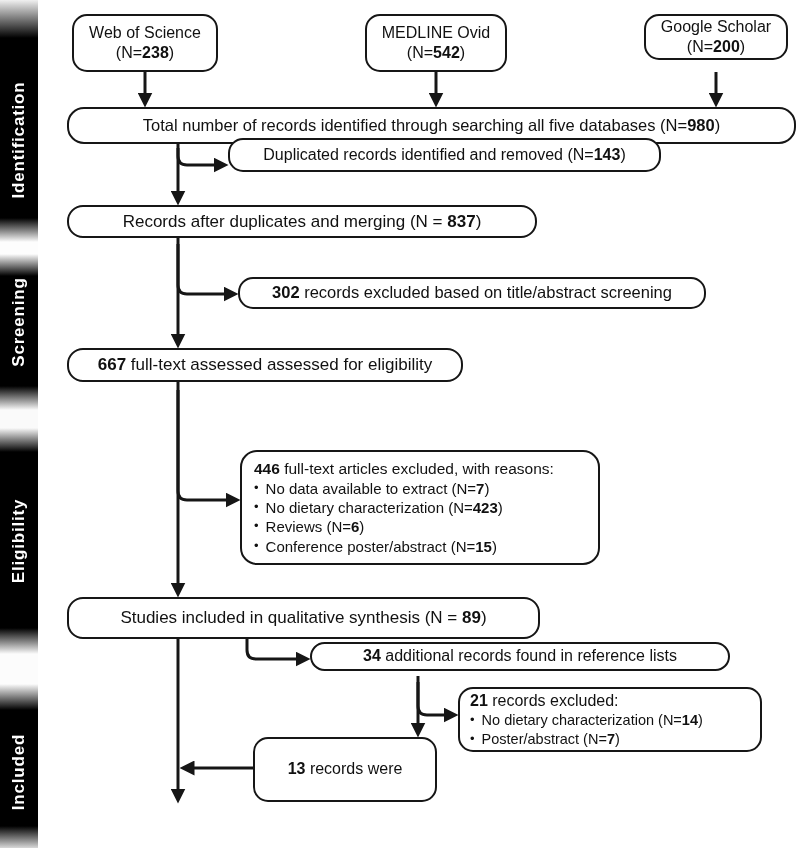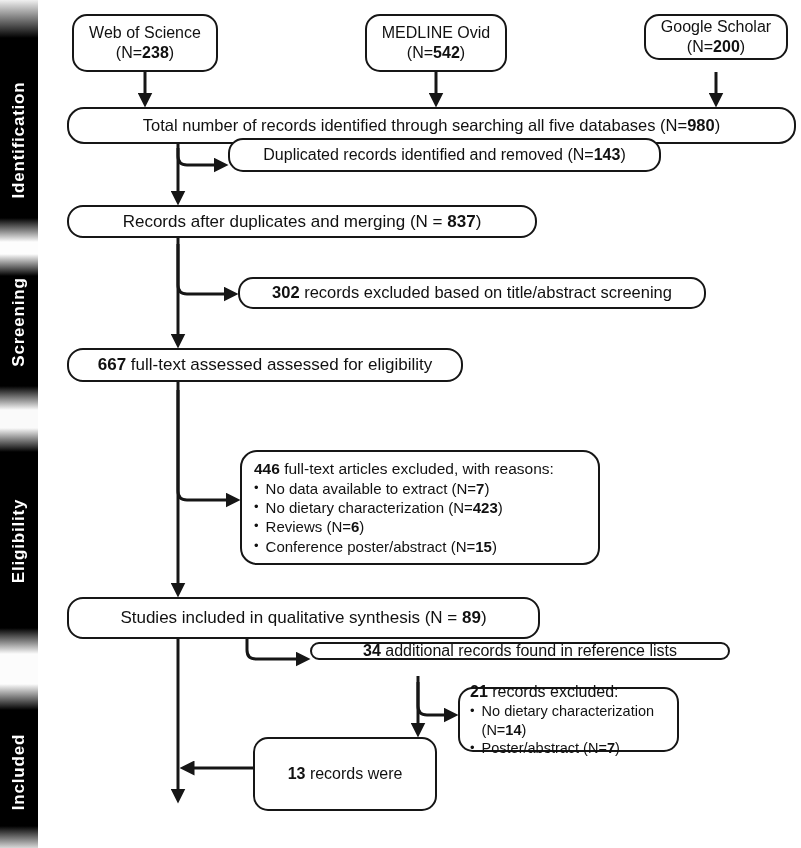--- a/index.html
+++ b/index.html
@@ -122,34 +122,34 @@
     <div class="bullet-row fs15">
       <span class="bullet">•</span>
       <div><span>Conference poster/abstract (N=</span><span class="b">15</span><span>)</span></div>
     </div>
   </div>
 
   <div class="box fs17" style="left:67px;top:597px;width:473px;height:42px;border-radius:16px">
     <div><span>Studies included in qualitative synthesis (N = </span><span class="b">89</span><span>)</span></div>
   </div>
 
-  <div class="box fs16" style="left:310px;top:642px;width:420px;height:18px">
+  <div class="box fs16" style="left:310px;top:642px;width:420px;height:29px">
     <div><span class="b">34</span><span> additional records found in reference lists</span></div>
   </div>
 
-  <div class="box left" style="left:458px;top:687px;width:221px;height:65px;padding:6px 8px 5px 10px">
+  <div class="box left" style="left:458px;top:687px;width:304px;height:65px;padding:6px 8px 5px 10px">
     <div class="fs16"><span class="b">21</span><span> records excluded:</span></div>
     <div class="bullet-row fs145">
       <span class="bullet">•</span>
       <div><span>No dietary characterization (N=</span><span class="b">14</span><span>)</span></div>
     </div>
     <div class="bullet-row fs145">
       <span class="bullet">•</span>
       <div><span>Poster/abstract (N=</span><span class="b">7</span><span>)</span></div>
     </div>
   </div>
 
-  <div class="box fs16" style="left:253px;top:737px;width:184px;height:74px">
+  <div class="box fs16" style="left:253px;top:737px;width:184px;height:65px">
     <div><span class="b">13</span><span> records were</span></div>
   </div>
 
 
 </div>
 
 </body></html>

